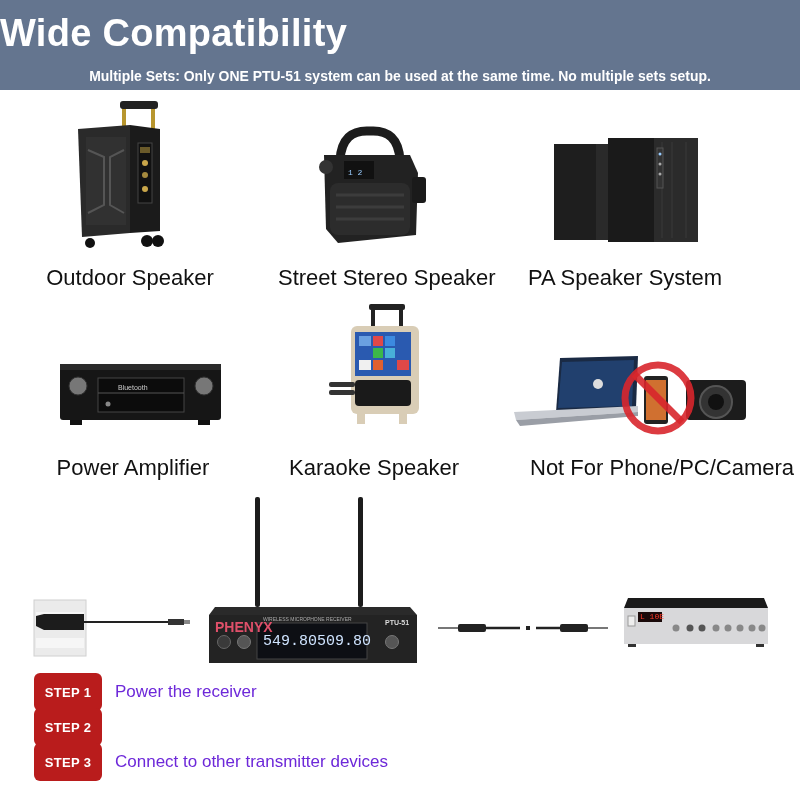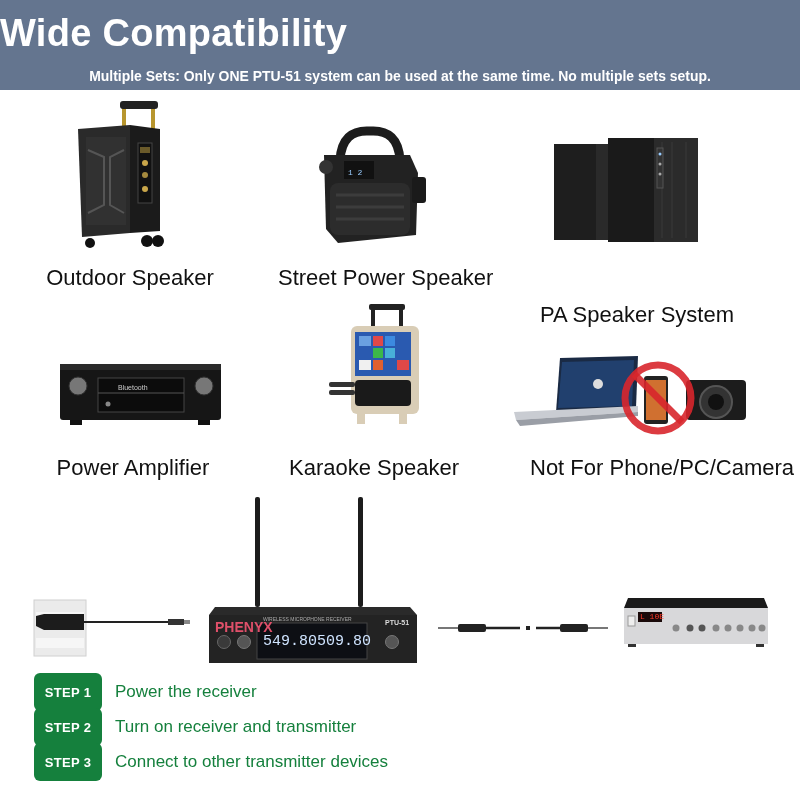--- a/index.html
+++ b/index.html
@@ -7,22 +7,22 @@
   body { position: relative; font-family: "Liberation Sans", sans-serif; color: #111; }
 
   .header { position: absolute; left: 0; top: 0; width: 800px; height: 90px; background: #64758f; }
   .header-title { position: absolute; left: 0; width: 800px; top: 12px; text-align: left; color: #fff; font-weight: bold; font-size: 38px; letter-spacing: 0.3px; }
   .header-sub { position: absolute; left: 0; width: 800px; top: 67px; text-align: center; color: #fff; font-weight: bold; font-size: 15px; transform: scaleX(0.93); }
 
   .device { position: absolute; }
   .device-label { position: absolute; font-size: 22px; color: #111; white-space: nowrap; text-align: center; }
 
   .step { position: absolute; left: 34px; height: 22px; display: flex; align-items: center; }
-  .step-badge { width: 68px; height: 38px; border-radius: 6px; background: #15803d; color: #fff; font-weight: bold; font-size: 13px; display: flex; align-items: center; justify-content: center; letter-spacing: 0.3px; }
-  .step-text { margin-left: 13px; font-size: 17px; color: #15803d; white-space: nowrap; }
+  .step-badge { width: 68px; height: 38px; border-radius: 6px; background: #b91c1c; color: #fff; font-weight: bold; font-size: 13px; display: flex; align-items: center; justify-content: center; letter-spacing: 0.3px; }
+  .step-text { margin-left: 13px; font-size: 17px; color: #6d28d9; white-space: nowrap; }
 </style>
 </head>
 <body>
 
 <div class="header">
   <div class="header-title">Wide Compatibility</div>
   <div class="header-sub">Multiple Sets: Only ONE PTU-51 system can be used at the same time. No multiple sets setup.</div>
 </div>
 
 <div class="device" style="left:60px;top:95px;width:150px;height:160px;">
@@ -54,38 +54,38 @@
     <rect x="44" y="36" width="30" height="18" fill="#111"></rect>
     <text x="48" y="50" font-size="8" fill="#9cf" font-family="Liberation Mono, monospace">1 2</text>
     <rect x="30" y="58" width="80" height="52" rx="8" fill="#2c2c2c"></rect>
     <line x1="36" y1="70" x2="104" y2="70" stroke="#3c3c3c" stroke-width="3"></line>
     <line x1="36" y1="82" x2="104" y2="82" stroke="#3c3c3c" stroke-width="3"></line>
     <line x1="36" y1="94" x2="104" y2="94" stroke="#3c3c3c" stroke-width="3"></line>
     <circle cx="26" cy="42" r="7" fill="#333"></circle>
     <rect x="112" y="52" width="14" height="26" rx="3" fill="#1a1a1a"></rect>
   </svg>
 </div>
-<div class="device-label" style="left:278px;top:265px;width:180px;">Street Power Speaker</div>
+<div class="device-label" style="left:278px;top:265px;width:180px;">Street Stereo Speaker</div>
 
 <div class="device" style="left:552px;top:132px;width:150px;height:115px;">
   <svg width="150" height="115" viewBox="0 0 150 115">
     <rect x="2" y="12" width="42" height="96" fill="#1e1e1e"></rect>
     <rect x="44" y="12" width="14" height="96" fill="#2a2a2a"></rect>
     <rect x="56" y="6" width="46" height="104" fill="#1a1a1a"></rect>
     <rect x="102" y="6" width="44" height="104" fill="#2b2b2b"></rect>
     <line x1="110" y1="10" x2="110" y2="106" stroke="#3a3a3a"></line>
     <line x1="120" y1="10" x2="120" y2="106" stroke="#3a3a3a"></line>
     <line x1="134" y1="10" x2="134" y2="106" stroke="#3a3a3a"></line>
     <rect x="105" y="16" width="6" height="40" fill="#333" stroke="#555"></rect>
     <circle cx="108" cy="22" r="1.5" fill="#9cf"></circle>
     <circle cx="108" cy="32" r="1.5" fill="#aaa"></circle>
     <circle cx="108" cy="42" r="1.5" fill="#aaa"></circle>
   </svg>
 </div>
-<div class="device-label" style="left:540px;top:265px;width:180px;margin-top:37px;">PA Speaker System</div>
+<div class="device-label" style="left:528px;top:265px;width:180px;">PA Speaker System</div>
 
 <div class="device" style="left:58px;top:362px;width:165px;height:66px;">
   <svg width="165" height="66" viewBox="0 0 165 66">
     <rect x="2" y="2" width="161" height="56" rx="3" fill="#161616"></rect>
     <rect x="2" y="2" width="161" height="6" fill="#2a2a2a"></rect>
     <rect x="40" y="16" width="86" height="34" fill="#0c0c0c" stroke="#444"></rect>
     <text x="60" y="28" font-size="7" fill="#ccc" font-family="Liberation Sans, sans-serif">Bluetooth</text>
     <line x1="40" y1="31" x2="126" y2="31" stroke="#555"></line>
     <circle cx="20" cy="24" r="9" fill="#777" stroke="#333"></circle>
     <circle cx="146" cy="24" r="9" fill="#777" stroke="#333"></circle>
@@ -199,18 +199,17 @@
   </svg>
   <span style="position:absolute;left:20px;top:16px;font-size:8px;color:#ff3b2a;font-family:'Liberation Mono',monospace;">L 10E</span>
 </div>
 
 <div class="step" style="top:681px;">
   <span class="step-badge">STEP 1</span>
   <span class="step-text">Power the receiver</span>
 </div>
 <div class="step" style="top:716px;">
   <span class="step-badge">STEP 2</span>
-  <span class="step-text">Turn on receiver and transmitter</span>
 </div>
 <div class="step" style="top:751px;">
   <span class="step-badge">STEP 3</span>
   <span class="step-text">Connect to other transmitter devices</span>
 </div>
 
 </body></html>

